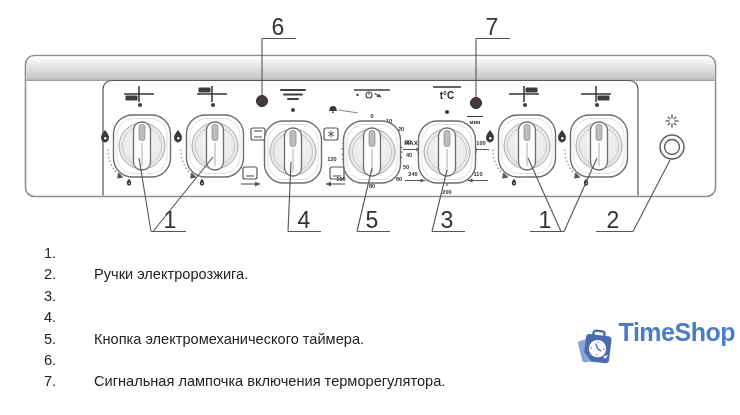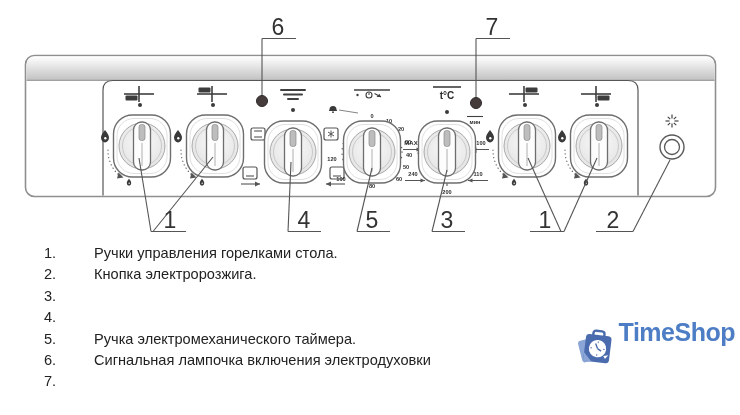--- a/index.html
+++ b/index.html
@@ -246,42 +246,41 @@
   <text class="callout" x="372" y="228" text-anchor="middle">5</text>
   <text class="callout" x="447" y="228" text-anchor="middle">3</text>
   <text class="callout" x="545" y="228" text-anchor="middle">1</text>
   <text class="callout" x="613" y="228" text-anchor="middle">2</text>
 </svg>
 </div>
 
 <div id="legend">
   <div class="lrow">
     <span class="lnum">1.</span>
-    <span class="ltext">Ручки управления горелками стола.</span>
   </div>
   <div class="lrow">
     <span class="lnum">2.</span>
-    <span class="ltext">Кнопка электророзжига.</span>
+    <span class="ltext">Ручки электророзжига.</span>
   </div>
   <div class="lrow">
     <span class="lnum">3.</span>
   </div>
   <div class="lrow">
     <span class="lnum">4.</span>
   </div>
   <div class="lrow">
     <span class="lnum">5.</span>
-    <span class="ltext">Ручка электромеханического таймера.</span>
+    <span class="ltext">Кнопка электромеханического таймера.</span>
   </div>
   <div class="lrow">
     <span class="lnum">6.</span>
-    <span class="ltext">Сигнальная лампочка включения электродуховки</span>
   </div>
   <div class="lrow">
     <span class="lnum">7.</span>
+    <span class="ltext">Сигнальная лампочка включения терморегулятора.</span>
   </div>
 </div>
 
 <div id="brand">
   <svg width="60" height="62" viewBox="0 0 60 62">
     <g transform="rotate(-14 22 32)">
       <rect x="7" y="16" width="26" height="32" rx="4" fill="#8ba6d6"></rect>
     </g>
     <g transform="rotate(7 33 30)">
       <rect x="24" y="5" width="16" height="12" rx="4" fill="none" stroke="#4a6cae" stroke-width="3.5"></rect>

